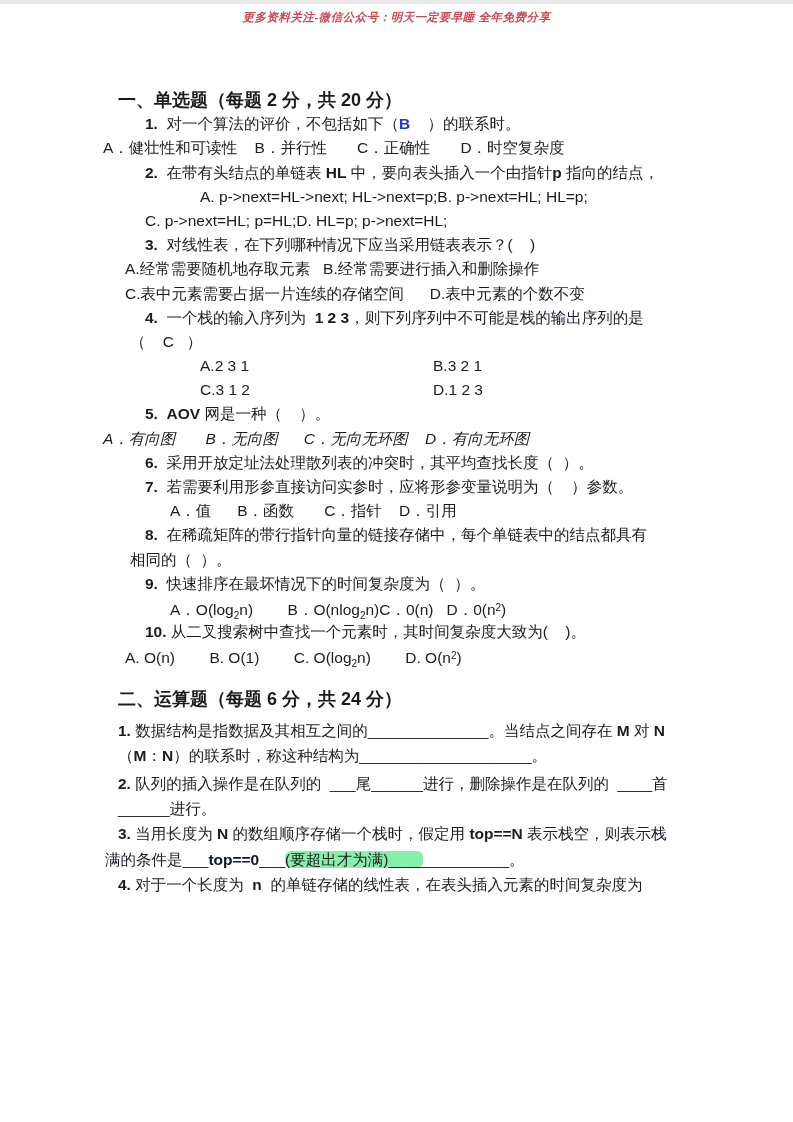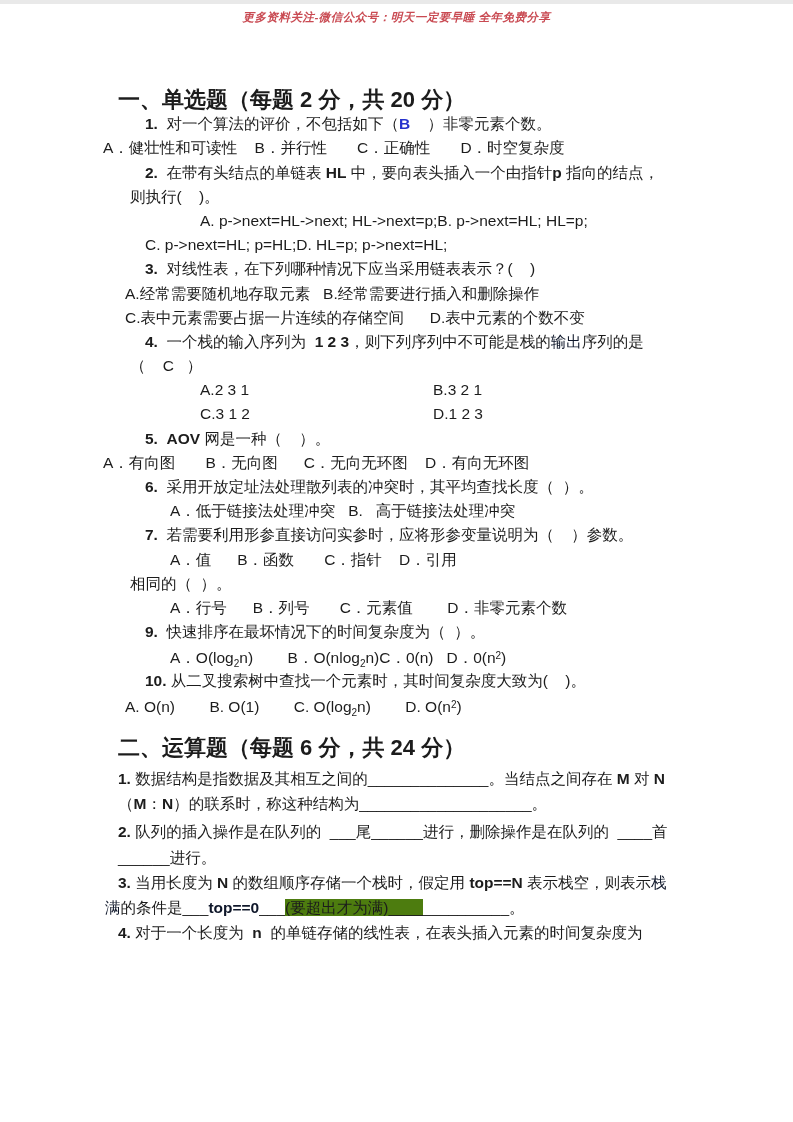--- a/index.html
+++ b/index.html
@@ -19,57 +19,55 @@
     letter-spacing:.5px;
     color:#c94a52;
   }
   .content{position:absolute;left:103px;top:84px;width:640px;}
   .line{
     position:relative;
     height:24.2px;line-height:24.2px;
     font-size:15.5px;
     white-space:pre;
   }
-  .line.h{font-size:22px;font-weight:700;}
+  .line.h{font-size:18px;font-weight:700;}
   .line.l2{height:25.2px;line-height:25.2px;}
   .bold{font-weight:700;}
   .red{color:#0f172a;}
   .blue{color:#2531cc;font-weight:700;}
-  .hl{background:#4d7c0f;}
+  .hl{background:#86efac;border-radius:6px;}
   .sub{font-size:10px;vertical-align:-4px;}
   .sup{font-size:10px;vertical-align:4px;}
 </style>
 </head>
 <body>
 
 <div class="page">
   <div class="notice">更多资料关注-微信公众号：明天一定要早睡 全年免费分享</div>
   <div class="content">
       <div class="line h" style="padding-left: 15px;"><span>一、单选题（每题 2 分，共 20 分）</span></div>
-      <div class="line" style="padding-left: 42px;"><span class="bold">1.</span><span>  对一个算法的评价，不包括如下（</span><span class="blue">B</span><span>    ）非零元素个数。</span></div>
+      <div class="line" style="padding-left: 42px;"><span class="bold">1.</span><span>  对一个算法的评价，不包括如下（</span><span class="blue">B</span><span>    ）的联系时。</span></div>
       <div class="line" style="padding-left: 0px;"><span>A．健壮性和可读性    B．并行性       C．正确性       D．时空复杂度</span></div>
       <div class="line" style="padding-left: 42px;"><span class="bold">2.</span><span>  在带有头结点的单链表 </span><span class="bold">HL</span><span> 中，要向表头插入一个由指针</span><span class="bold">p</span><span> 指向的结点，</span></div>
-      <div class="line" style="padding-left: 27px;"><span>则执行(    )。</span></div>
       <div class="line" style="padding-left: 97px;"><span>A. p-&gt;next=HL-&gt;next; HL-&gt;next=p;B. p-&gt;next=HL; HL=p;</span></div>
       <div class="line" style="padding-left: 42px;"><span>C. p-&gt;next=HL; p=HL;D. HL=p; p-&gt;next=HL;</span></div>
       <div class="line" style="padding-left: 42px;"><span class="bold">3.</span><span>  对线性表，在下列哪种情况下应当采用链表表示？(    )</span></div>
       <div class="line" style="padding-left: 22px;"><span>A.经常需要随机地存取元素   B.经常需要进行插入和删除操作</span></div>
       <div class="line" style="padding-left: 22px;"><span>C.表中元素需要占据一片连续的存储空间      D.表中元素的个数不变</span></div>
       <div class="line" style="padding-left: 42px;"><span class="bold">4.</span><span>  一个栈的输入序列为  </span><span class="bold">1 2 3</span><span>，则下列序列中不可能是栈的</span><span class="red">输出</span><span>序列的是</span></div>
       <div class="line" style="padding-left: 27px;"><span>（    </span><span>C</span><span>   ）</span></div>
       <div class="line" style="padding-left: 97px;"><span>A.2 3 1</span><span style="position: absolute; left: 330px;">B.3 2 1</span></div>
       <div class="line" style="padding-left: 97px;"><span>C.3 1 2</span><span style="position: absolute; left: 330px;">D.1 2 3</span></div>
       <div class="line" style="padding-left: 42px;"><span class="bold">5.</span><span>  </span><span class="bold">AOV</span><span> 网是一种（    ）。</span></div>
-      <div class="line" style="padding-left: 0px;"><span>A．有向图       B．无向图      C．无向无环图    D．有向无环图</span></div>
+      <div class="line" style="padding-left: 0px; font-style: italic;"><span>A．有向图       B．无向图      C．无向无环图    D．有向无环图</span></div>
       <div class="line" style="padding-left: 42px;"><span class="bold">6.</span><span>  采用开放定址法处理散列表的冲突时，其平均查找长度（  ）。</span></div>
-      <div class="line" style="padding-left: 67px;"><span>A．低于链接法处理冲突   B.   高于链接法处理冲突</span></div>
       <div class="line" style="padding-left: 42px;"><span class="bold">7.</span><span>  若需要利用形参直接访问实参时，应将形参变量说明为（    ）参数。</span></div>
       <div class="line" style="padding-left: 67px;"><span>A．值      B．函数       C．指针    D．引用</span></div>
+      <div class="line" style="padding-left: 42px;"><span class="bold">8.</span><span>  在稀疏矩阵的带行指针向量的链接存储中，每个单链表中的结点都具有</span></div>
       <div class="line" style="padding-left: 27px;"><span>相同的（  ）。</span></div>
-      <div class="line" style="padding-left: 67px;"><span>A．行号      B．列号       C．元素值        D．非零元素个数</span></div>
       <div class="line" style="padding-left: 42px;"><span class="bold">9.</span><span>  快速排序在最坏情况下的时间复杂度为（  ）。</span></div>
       <div class="line" style="padding-left: 67px;"><span>A．O(log</span><span class="sub">2</span><span>n)        B．O(nlog</span><span class="sub">2</span><span>n)C．0(n)   D．0(n</span><span class="sup">2</span><span>)</span></div>
       <div class="line" style="padding-left: 42px;"><span class="bold">10.</span><span> 从二叉搜索树中查找一个元素时，其时间复杂度大致为(    )。</span></div>
       <div class="line" style="padding-left: 22px;"><span>A. O(n)        B. O(1)        C. O(log</span><span class="sub">2</span><span>n)        D. O(n</span><span class="sup">2</span><span>)</span></div>
       <div class="line h l2" style="padding-left: 15px; margin-top: 18px;"><span>二、运算题（每题 6 分，共 24 分）</span></div>
       <div class="line l2" style="padding-left: 15px; margin-top: 6px;"><span class="bold">1.</span><span> 数据结构是指数据及其相互之间的______________。当结点之间存在 </span><span class="bold">M</span><span> 对 </span><span class="bold">N</span></div>
       <div class="line l2" style="padding-left: 15px;"><span>（</span><span class="bold">M</span><span>：</span><span class="bold">N</span><span>）的联系时，称这种结构为____________________。</span></div>
       <div class="line l2" style="padding-left: 15px; margin-top: 3px;"><span class="bold">2.</span><span> 队列的插入操作是在队列的  ___</span><span>尾</span><span>______进行，删除操作是在队列的  ____</span><span>首</span></div>
       <div class="line l2" style="padding-left: 15px;"><span>______进行。</span></div>
       <div class="line l2" style="padding-left: 15px;"><span class="bold">3.</span><span> 当用长度为 </span><span class="bold">N</span><span> 的数组顺序存储一个栈时，假定用 </span><span class="bold">top==N</span><span> 表示栈空，则表示</span><span class="red">栈</span></div>

